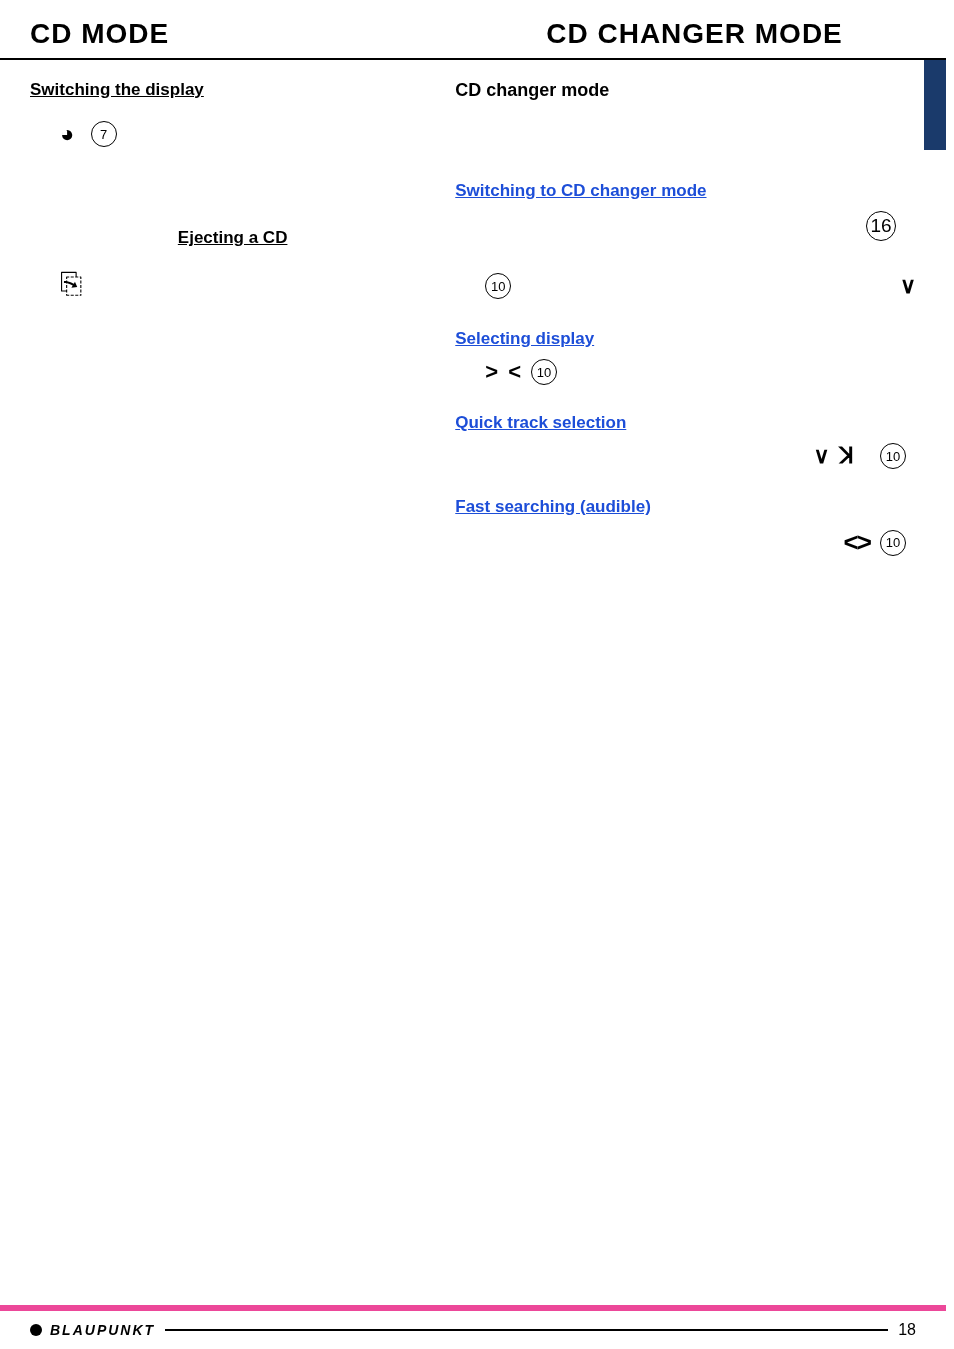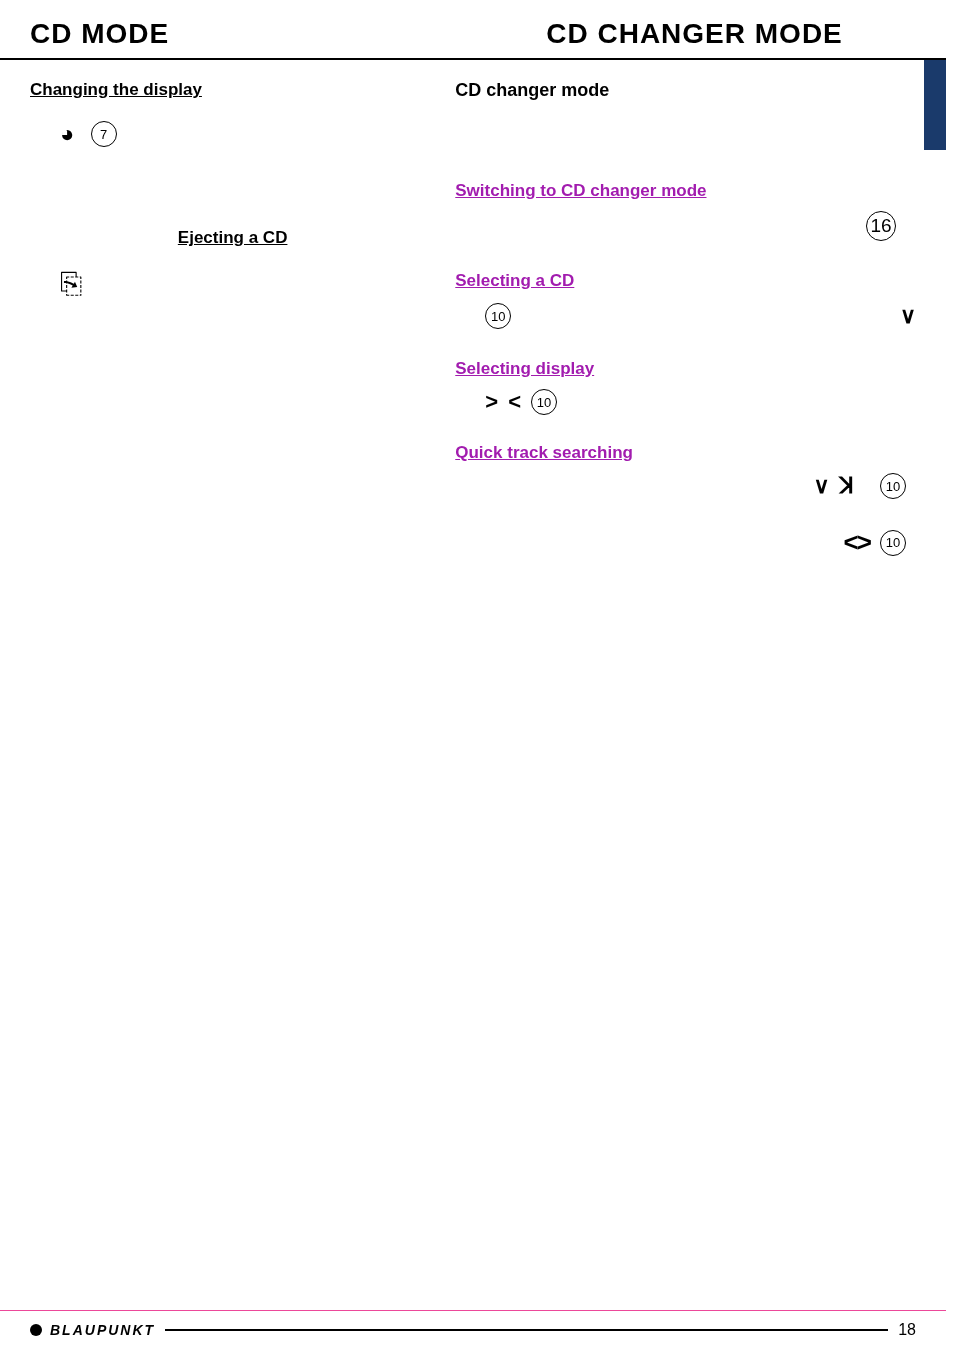--- a/index.html
+++ b/index.html
@@ -114,21 +114,21 @@
     .section-block {
       margin-bottom: 28px;
     }
 
     
     .footer {
       position: absolute;
       bottom: 0;
       left: 0;
       right: 0;
-      border-top: 1px solid #ec4899;
+      border-top: 6px solid #ec4899;
       display: flex;
       align-items: center;
       padding: 10px 30px;
       justify-content: space-between;
     }
 
     .footer-logo {
       display: flex;
       align-items: center;
       gap: 8px;
@@ -163,21 +163,21 @@
       font-size: 18px;
       font-weight: bold;
       color: #000;
       margin-bottom: 30px;
     }
 
     .section-label {
       font-size: 17px;
       font-weight: bold;
       text-decoration: underline;
-      color: #a21caf;
+      color: #1d4ed8;
       display: block;
       margin-bottom: 10px;
     }
 
     .icon-symbols {
       font-size: 22px;
       font-weight: bold;
     }
 
     .flex-row {
@@ -203,21 +203,21 @@
     <div class="header-right">
       <span class="header-title">CD CHANGER MODE</span>
     </div>
   </div>
 
   <div class="content">
 
     <div class="col-left">
 
       <div class="section-block">
-        <span class="section-heading">Changing the display</span>
+        <span class="section-heading">Switching the display</span>
         <div class="icon-row">
           <span class="clock-icon">◕</span>
           <span class="circle-num">7</span>
         </div>
       </div>
 
       <div class="section-block mt-large" style="margin-top: 80px;">
         <span class="section-heading">Ejecting a CD</span>
         <div class="icon-row">
           <span class="eject-icon" style="font-size:28px;">⎘</span>
@@ -233,48 +233,48 @@
       </div>
 
       <div class="section-block" style="margin-top: 80px;">
         <span class="section-label">Switching to CD changer mode</span>
         <div class="flex-row" style="justify-content: flex-end; margin-right: 20px;">
           <span class="circle-num" style="width:30px;height:30px;font-size:19px;">16</span>
         </div>
       </div>
 
       <div class="section-block" style="margin-top: 30px;">
-        <span class="section-label">Selecting a CD</span>
         <div class="flex-row">
           <span class="circle-num">10</span>
           <span style="flex:1;"></span>
           <span class="icon-symbols" style="margin-right:8px;"></span>
           <span class="icon-symbols">∨</span>
         </div>
       </div>
 
       <div class="section-block">
         <span class="section-label">Selecting display</span>
         <div class="flex-row">
           <span class="icon-symbols">&gt;</span>
           <span class="icon-symbols">&lt;</span>
           <span class="circle-num">10</span>
         </div>
       </div>
 
       <div class="section-block">
-        <span class="section-label">Quick track searching</span>
+        <span class="section-label">Quick track selection</span>
         <div class="flex-row" style="justify-content: flex-end; margin-right: 10px;">
           <span class="icon-symbols">∨</span>
           <span class="icon-symbols" style="margin-right:16px;">ꓘ</span>
           <span class="circle-num">10</span>
         </div>
       </div>
 
       <div class="section-block">
+        <span class="section-label">Fast searching (audible)</span>
         <div class="flex-row" style="justify-content: flex-end; margin-right: 10px;">
           <span class="icon-symbols" style="font-size:26px; letter-spacing:-2px;">&lt;&gt;</span>
           <span class="circle-num">10</span>
         </div>
       </div>
 
     </div>
   </div>
 
   <div class="footer">

